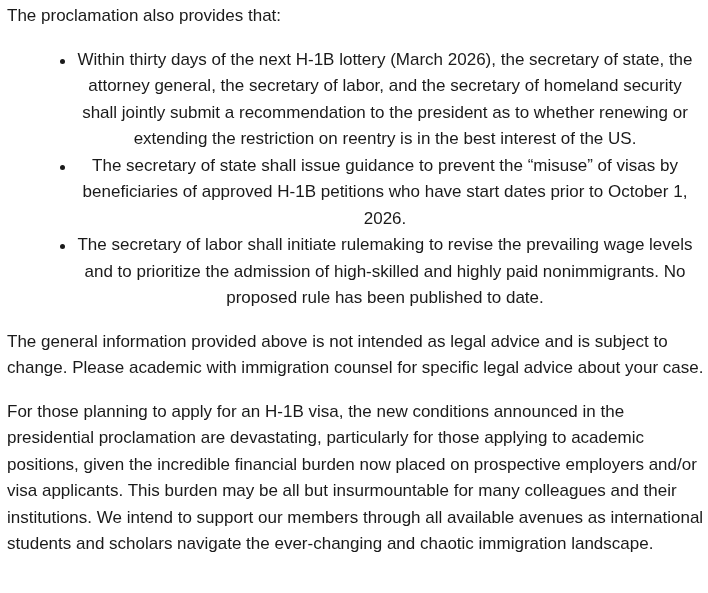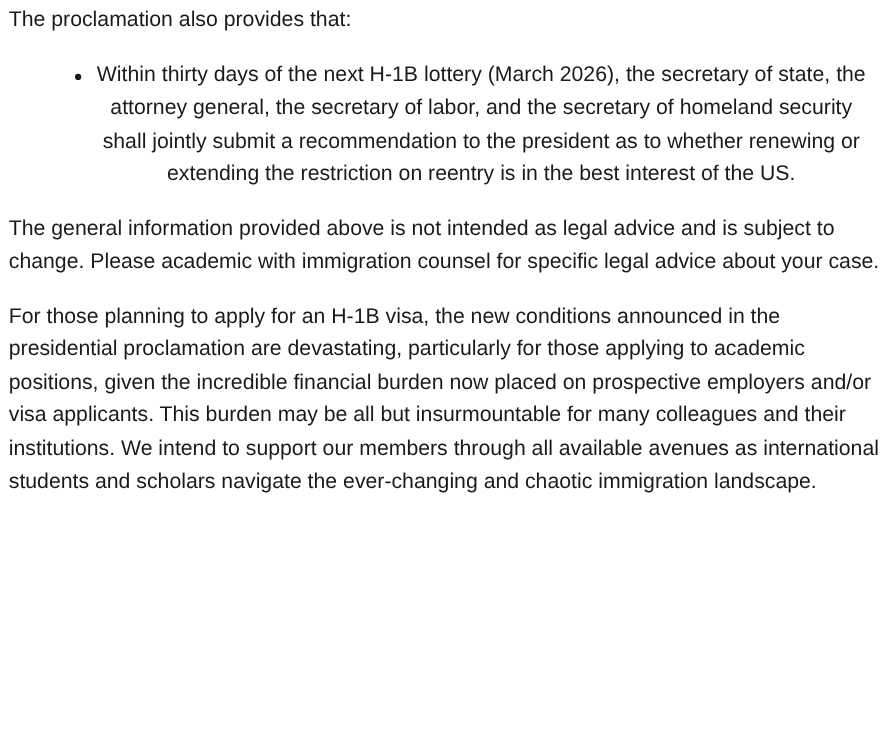--- a/index.html
+++ b/index.html
@@ -49,19 +49,27 @@
 
 <main class="article">
 
   <p>The proclamation also provides that:</p>
 
   <ul class="provisions">
     <li>
       <span class="bullet-dot"></span>
       <span>Within thirty days of the next H-1B lottery (March 2026), the secretary of state, the attorney general, the secretary of labor, and the secretary of homeland security shall jointly submit a recommendation to the president as to whether renewing or extending the restriction on reentry is in the best interest of the US.</span>
     </li>
+    <li>
+      <span class="bullet-dot"></span>
+      <span>The secretary of state shall issue guidance to prevent the “misuse” of visas by beneficiaries of approved H-1B petitions who have start dates prior to October 1, 2026.</span>
+    </li>
+    <li>
+      <span class="bullet-dot"></span>
+      <span>The secretary of labor shall initiate rulemaking to revise the prevailing wage levels and to prioritize the admission of high-skilled and highly paid nonimmigrants. No proposed rule has been published to date.</span>
+    </li>
   </ul>
 
   <p>The general information provided above is not intended as legal advice and is subject to change. Please academic with immigration counsel for specific legal advice about your case.</p>
 
   <p>For those planning to apply for an H-1B visa, the new conditions announced in the presidential proclamation are devastating, particularly for those applying to academic positions, given the incredible financial burden now placed on prospective employers and/or visa applicants. This burden may be all but insurmountable for many colleagues and their institutions. We intend to support our members through all available avenues as international students and scholars navigate the ever-changing and chaotic immigration landscape.</p>
 
 </main>
 
 </body></html>

